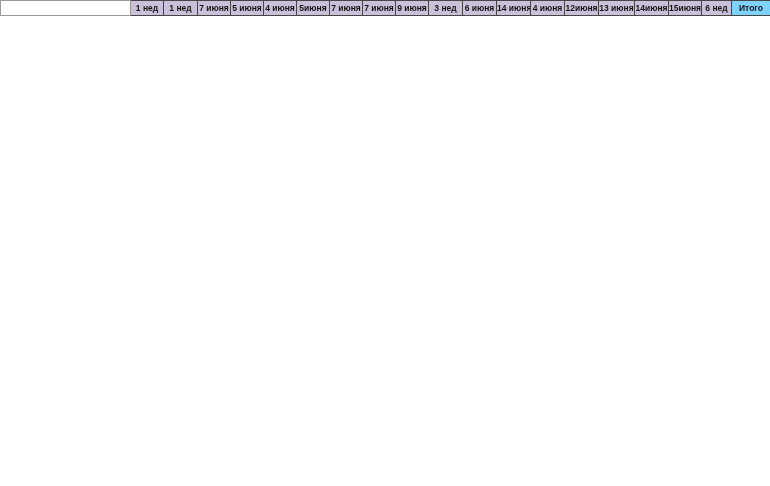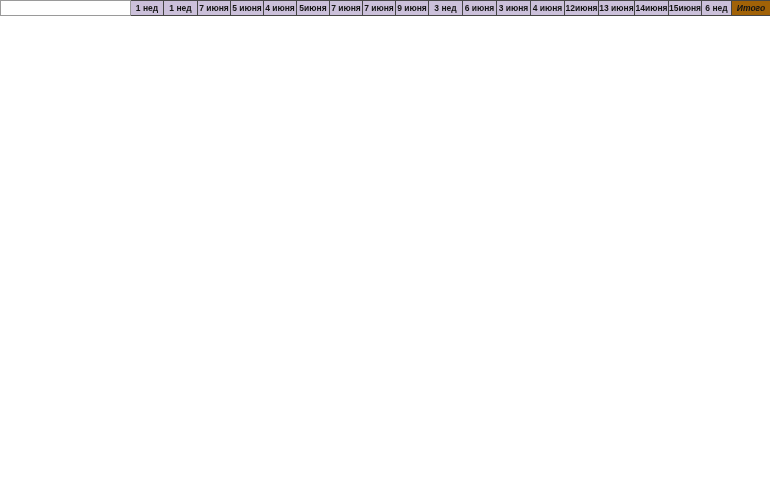--- a/index.html
+++ b/index.html
@@ -15,21 +15,21 @@
     border:1px solid #454545;
     padding:0;margin:0;
     font-size:9px;line-height:1;
     text-align:center;vertical-align:middle;
     color:#141414;
     overflow:hidden;white-space:nowrap;
     height:14px;
   }
   th.hdr{background:#CBC0DA;font-weight:700;font-size:8.5px;}
   th.corner{background:#ffffff;border-color:#9a9a9a;}
-  th.total-hdr{background:#a16207;font-style:italic;}
+  th.total-hdr{background:#7dd3fc;}
 </style>
 </head>
 <body>
 
 <table>
   <colgroup>
     <col style="width:130px">
     <col style="width:33px">
       <col style="width:34px">
     <col style="width:33px">
@@ -57,21 +57,21 @@
         <th class="hdr">1 нед</th>
         <th class="hdr">7 июня</th>
         <th class="hdr">5 июня</th>
         <th class="hdr">4 июня</th>
         <th class="hdr">5июня</th>
         <th class="hdr">7 июня</th>
         <th class="hdr">7 июня</th>
         <th class="hdr">9 июня</th>
         <th class="hdr">3 нед</th>
         <th class="hdr">6 июня</th>
-        <th class="hdr">3 июня</th>
+        <th class="hdr">14 июня</th>
         <th class="hdr">4 июня</th>
         <th class="hdr">12июня</th>
         <th class="hdr">13 июня</th>
         <th class="hdr">14июня</th>
         <th class="hdr">15июня</th>
         <th class="hdr">6 нед</th>
         <th class="hdr total-hdr">Итого</th>
       </tr>
   </thead>
   <tbody></tbody>

